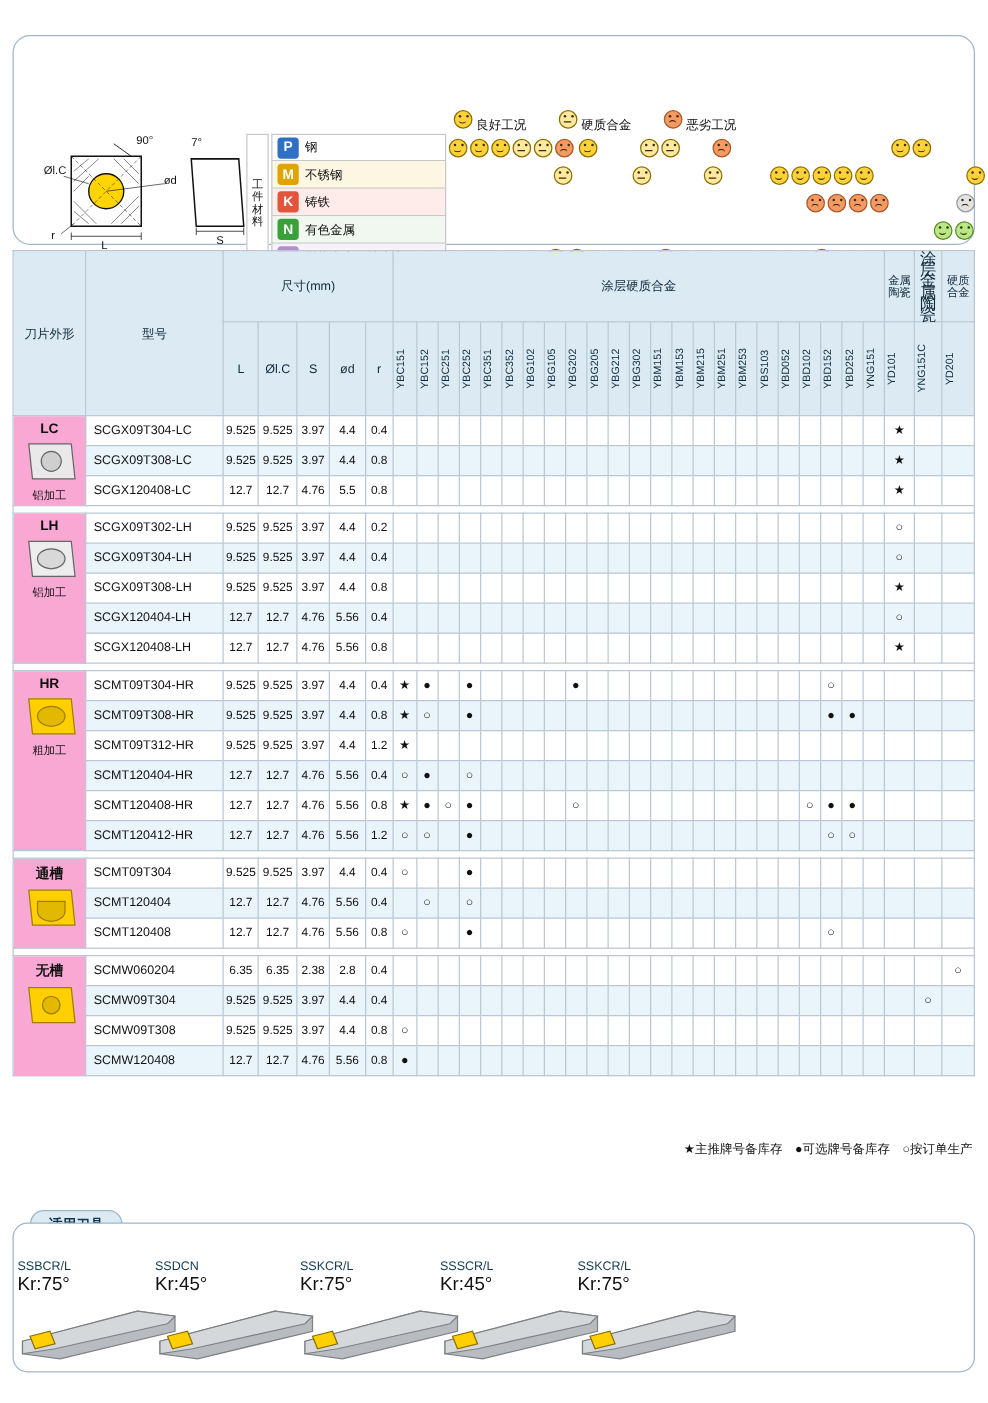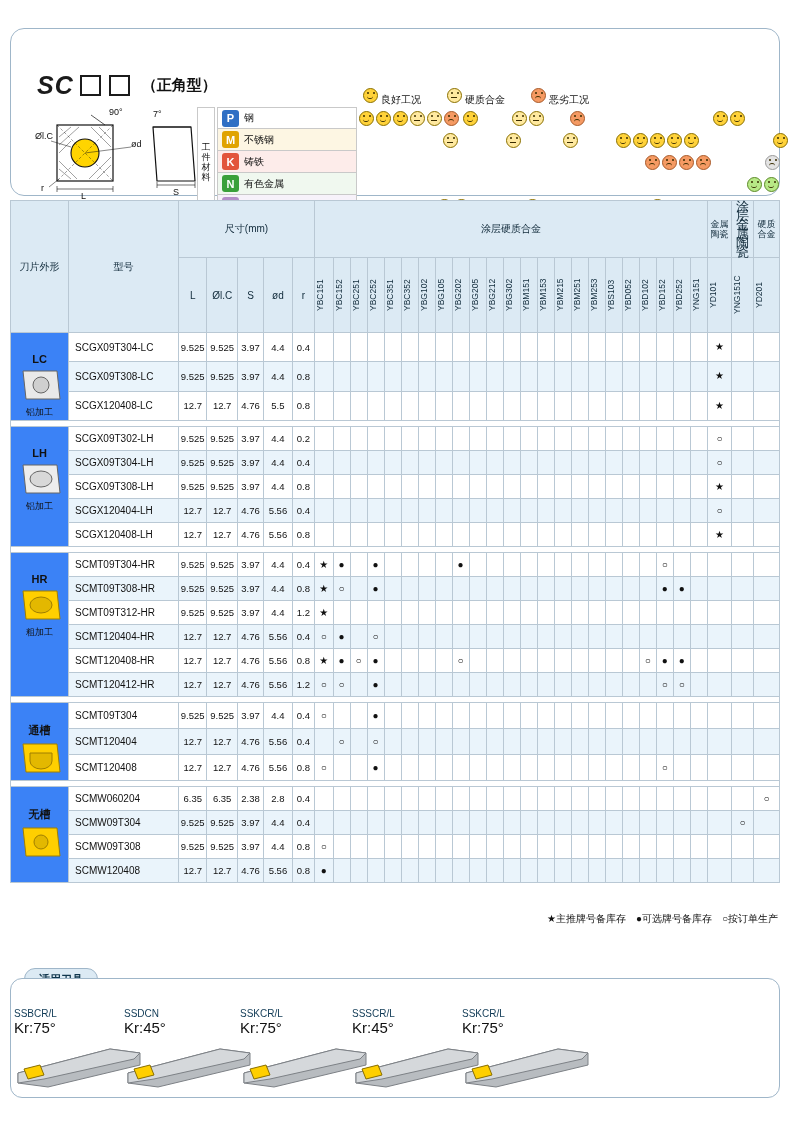--- a/index.html
+++ b/index.html
@@ -70,21 +70,21 @@
   .main-table{position:absolute;left:10px;top:200px;width:770px;border-collapse:collapse;}
   .main-table td,.main-table th{border:1px solid #b9c8d4;box-sizing:border-box;}
   .hdr{background:#dceaf4;text-align:center;font-size:10px;font-weight:normal;color:#102a3a;padding:1px;}
   .vcode{writing-mode:vertical-rl;text-orientation:mixed;font-size:8.5px;letter-spacing:0px;line-height:10px;
     height:74px;white-space:nowrap;transform:rotate(180deg);}
   .vhdr{background:#dceaf4;padding:0;vertical-align:bottom;text-align:center;}
   .modelcell{font-size:10px;padding-left:6px;height:24px;margin-top:28px;}
   .numcell{text-align:center;font-size:9.5px;}
   .rowalt{background:#eaf4fb;}
   .rowwhite{background:#ffffff;}
-  .shapecell{background:#3b82f6;text-align:center;vertical-align:top;padding-top:20px;font-size:11px;font-weight:bold;}
+  .shapecell{background:#f9a8d4;text-align:center;vertical-align:top;padding-top:4px;font-size:11px;font-weight:bold;}
   .shape-img{width:46px;height:36px;margin:3px auto 2px;display:block;border:1px solid #888;}
   .shape-note{font-size:9px;font-weight:normal;margin-top:2px;}
   .mark{font-size:10px;text-align:center;line-height:1;}
   .sep-row td{height:6px;background:#fff;border-left:1px solid #b9c8d4;border-right:1px solid #b9c8d4;}
   .footnote{position:absolute;right:12px;top:912px;font-size:10px;color:#111;}
   
   .tools-panel{position:absolute;left:10px;top:978px;width:770px;height:120px;
     border:1px solid #9fb6c9;border-radius:12px;background:#fff;box-sizing:border-box;}
   .tools-title{position:absolute;left:24px;top:968px;background:#dceaf4;border:1px solid #9fb6c9;border-radius:11px;
     padding:3px 14px;font-size:11px;font-weight:bold;color:#10364d;}
@@ -93,26 +93,20 @@
   .tool .tkr{font-size:15px;color:#111;}
   .toolimg{margin-top:3px;width:130px;height:52px;}
 </style>
 </head>
 <body>
 
 <div class="page">
 
   <div class="header-panel">
 
-    <div class="title-box">
-      <span class="title-sc">SC</span>
-      <span class="sq"></span>
-        <span class="sq"></span>
-      <span class="title-cn">（正角型）</span>
-    </div>
 
     <div class="draw-area">
       <svg width="180" height="110" viewBox="0 0 180 110">
 
         <g>
           <rect x="22" y="18" width="56" height="56" fill="#fff" stroke="#111" stroke-width="1.2"></rect>
           <circle cx="50" cy="46" r="14" fill="#ffd400" stroke="#111" stroke-width="1.1"></circle>
           <line x1="22" y1="18" x2="78" y2="74" stroke="#111" stroke-width="0.4" stroke-dasharray="3,2"></line>
           <line x1="78" y1="18" x2="22" y2="74" stroke="#111" stroke-width="0.4" stroke-dasharray="3,2"></line>
 

